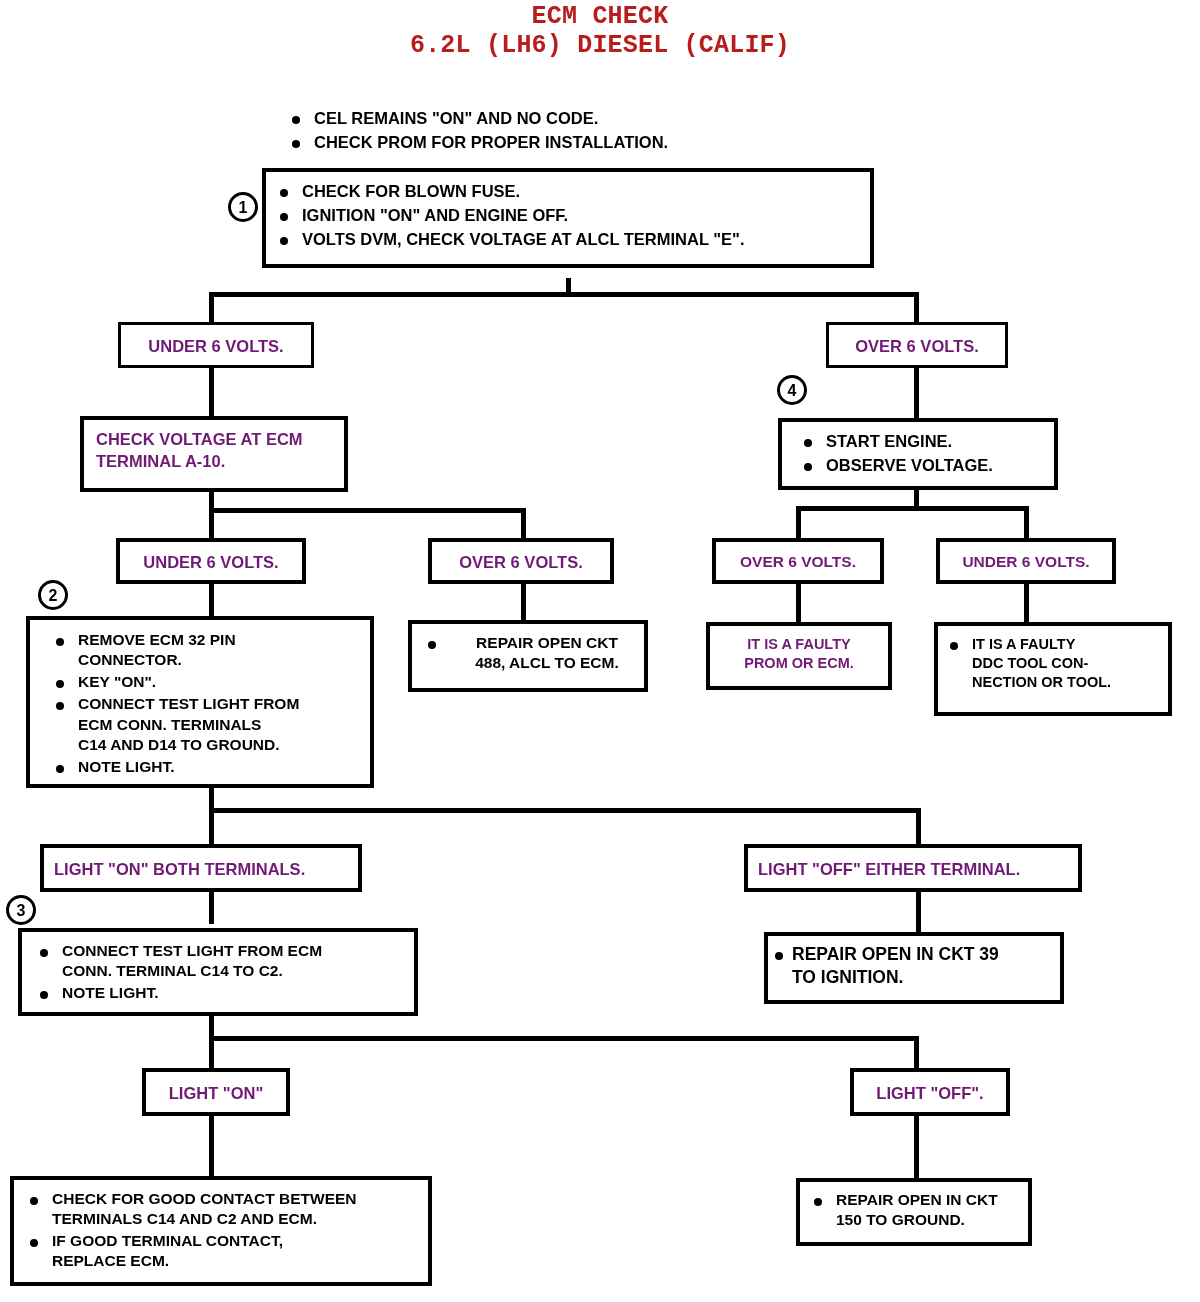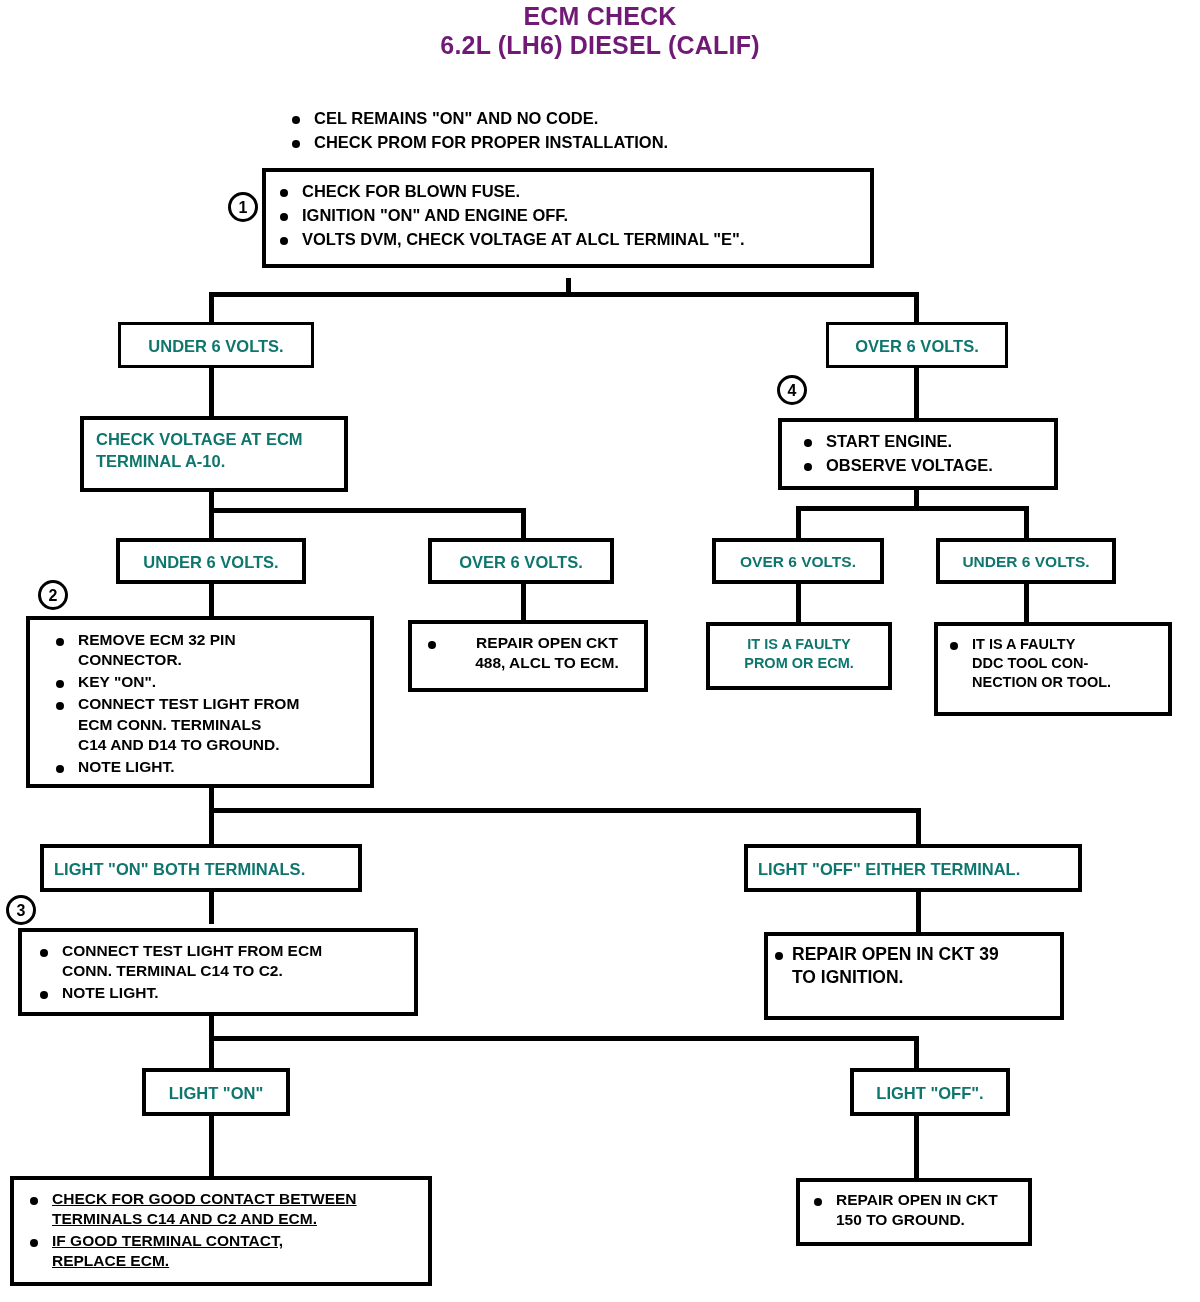--- a/index.html
+++ b/index.html
@@ -22,22 +22,23 @@
   .title-block {
     position: absolute;
     left: 0;
     top: 2px;
     width: 1200px;
     text-align: center;
   }
   .title-line {
     font-weight: bold;
     letter-spacing: 0.2px;
-    color: #701a75;
+    color: #b91c1c;
     line-height: 1.16;
+    font-family: Liberation Mono, monospace;
   }
   .t1 { font-size: 25px; }
   .t2 { font-size: 25px; }
   .t3 { font-size: 25px; }
 
   
   .box {
     position: absolute;
     box-sizing: border-box;
     border: 4px solid #000;
@@ -73,21 +74,21 @@
     width: 8px;
     height: 8px;
     background: #000;
     border-radius: 50%;
   }
   ul.blist.tight > li { padding-left: 18px; }
   ul.blist.tight > li::before { left: 1px; }
 
   .plain {
     font-weight: bold;
-    color: #0f766e;
+    color: #701a75;
   }
   .fs14 { font-size: 14.5px; line-height: 1.30; }
   .fs15 { font-size: 15.5px; line-height: 1.30; }
   .fs16 { font-size: 16.5px; line-height: 1.32; }
   .fs17 { font-size: 17.5px; line-height: 1.34; }
 
   .nowrapbox { white-space: nowrap; }
 
   
   .ln {
@@ -300,21 +301,21 @@
       <ul class="blist fs15">
         <li>
           <span>CONNECT TEST LIGHT FROM ECM</span><br>
           <span>CONN. TERMINAL C14 TO C2.</span>
         </li>
         <li>NOTE LIGHT.</li>
       </ul>
     </div>
   </div>
 
-  <div class="box" style="left:764px; top:932px; width:300px; height:88px;">
+  <div class="box" style="left:764px; top:932px; width:300px; height:72px;">
     <div class="box-inner" style="padding:7px 0 0 6px; overflow:hidden;">
       <ul class="blist tight fs17" style="white-space:nowrap;">
         <li>
           <span>REPAIR OPEN IN CKT 39</span><br>
           <span>TO IGNITION.</span>
         </li>
       </ul>
     </div>
   </div>
 
@@ -332,21 +333,21 @@
   <div class="box" style="left:850px; top:1068px; width:160px; height:48px;">
     <div class="box-inner nowrapbox" style="padding:11px 0 0 0; text-align:center;">
       <span class="plain fs16">LIGHT "OFF".</span>
     </div>
   </div>
 
   <div class="ln lnv" style="left:209px; top:1116px; height:62px;"></div>
   <div class="ln lnv" style="left:914px; top:1116px; height:62px;"></div>
 
   <div class="box" style="left:10px; top:1176px; width:422px; height:110px;">
-    <div class="box-inner" style="padding:9px 0 0 12px;text-decoration:underline;">
+    <div class="box-inner" style="padding:9px 0 0 12px;">
       <ul class="blist fs15">
         <li>
           <span>CHECK FOR GOOD CONTACT BETWEEN</span><br>
           <span>TERMINALS C14 AND C2 AND ECM.</span>
         </li>
         <li>
           <span>IF GOOD TERMINAL CONTACT,</span><br>
           <span>REPLACE ECM.</span>
         </li>
       </ul>

